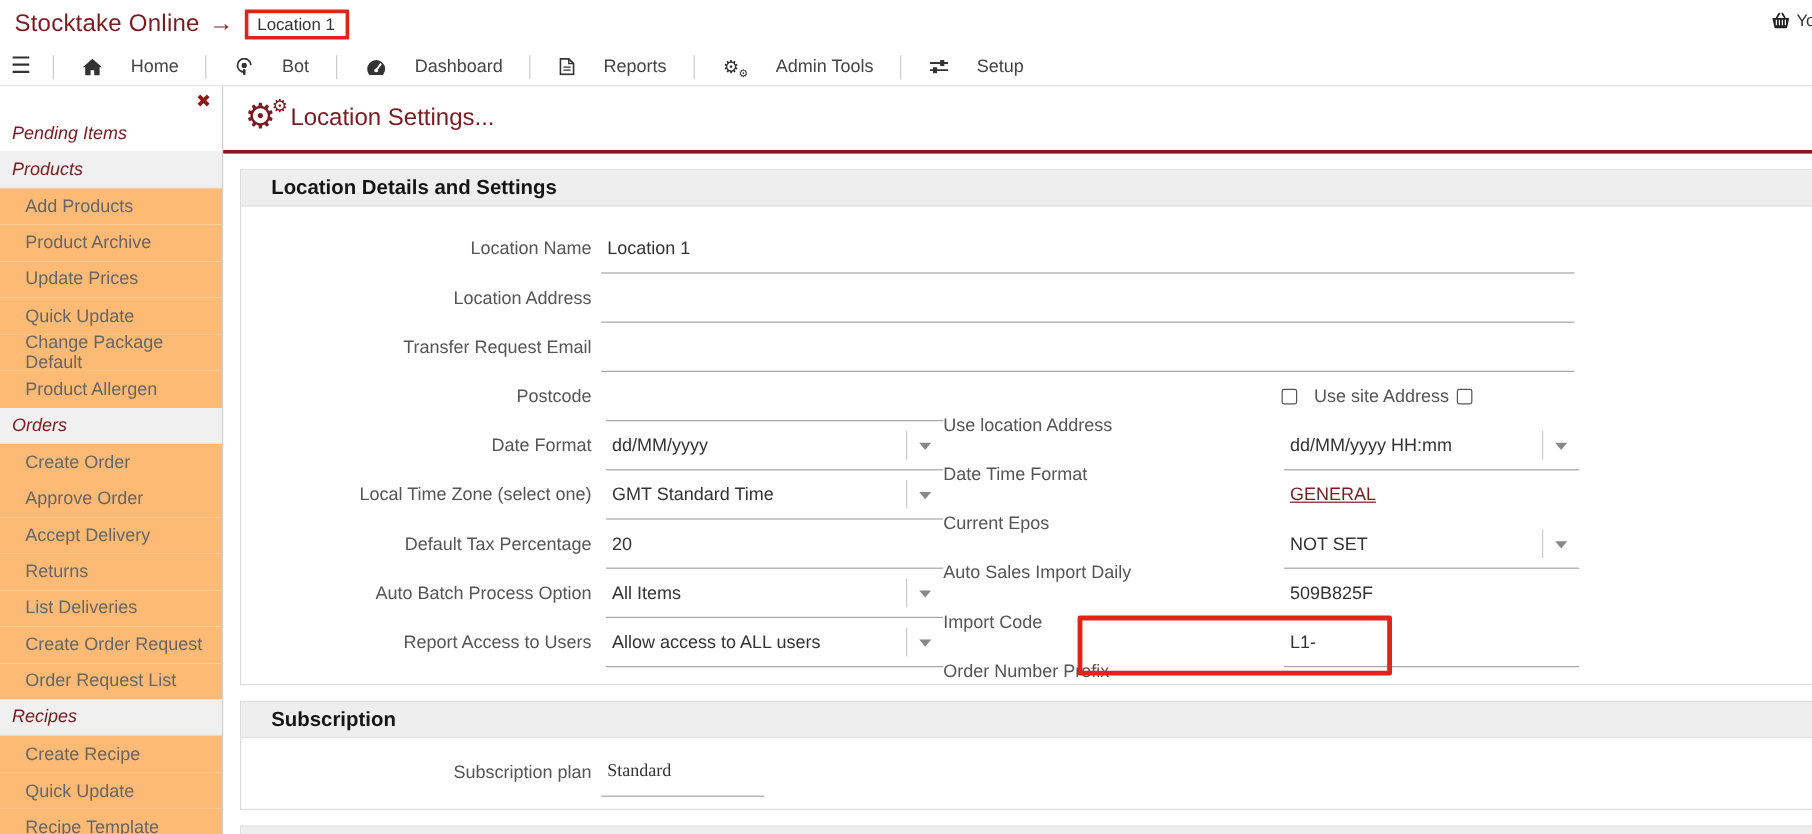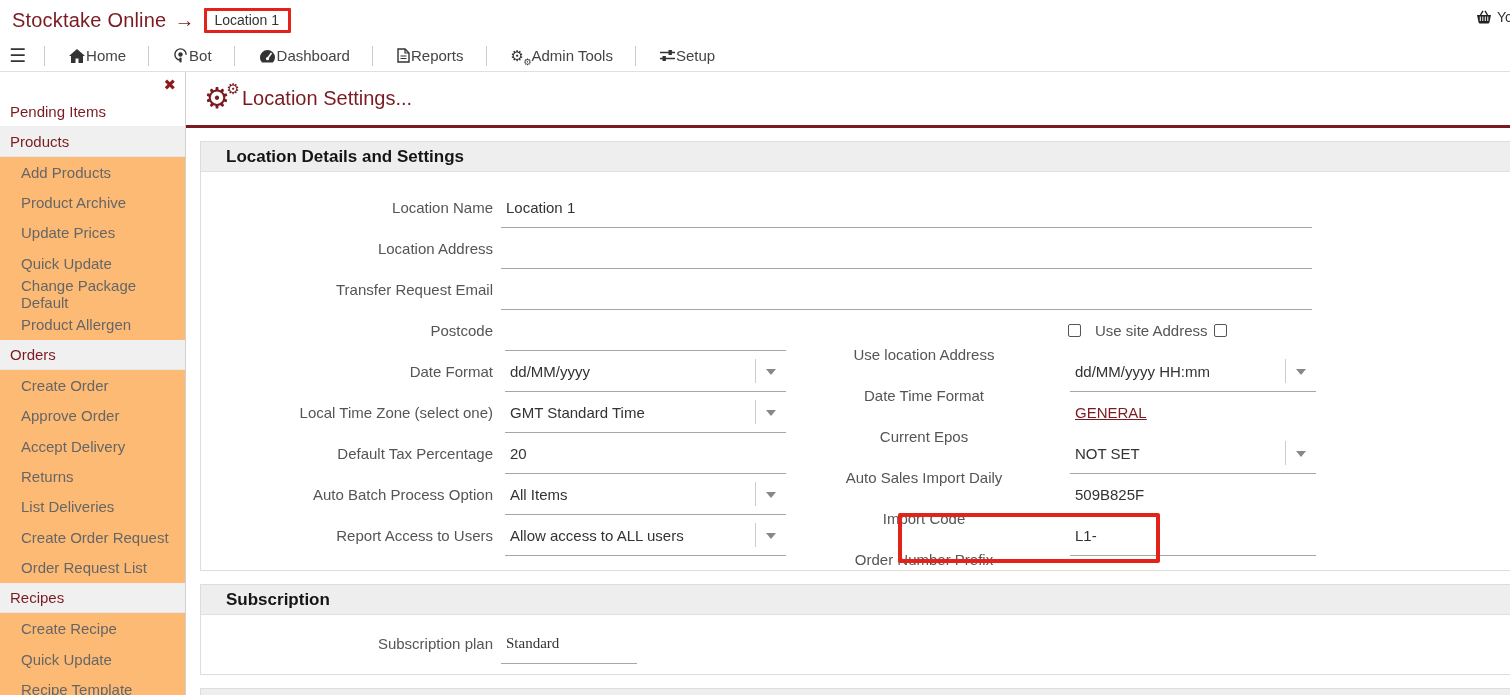--- a/index.html
+++ b/index.html
@@ -10,59 +10,59 @@
   .top-header { height:40px; display:flex; align-items:center; padding-left:12px; position:relative; }
   .brand { color:#7a1b21; font-size:20px; letter-spacing:.2px; }
   .brand-arrow { color:#7a1b21; font-size:20px; font-weight:bold; margin:0 10px 0 8px; }
   .loc-badge { border:3px solid #e2231a; padding:1px 9px 2px 7px; font-size:14px; color:#333; border-radius:1px; }
   .basket-wrap { position:absolute; right:0; top:9px; width:34px; overflow:hidden; display:flex; align-items:center; gap:5px; }
   .basket-wrap svg { flex:0 0 auto; }
   .basket-label { font-size:14px; color:#333; white-space:nowrap; }
 
   
   .nav-bar { height:31px; display:flex; align-items:center; color:#444; font-size:15px; }
-  .nav-item { display:flex; align-items:center; gap:1px; cursor:pointer; white-space:nowrap; }
+  .nav-item { display:flex; align-items:center; gap:24px; cursor:pointer; white-space:nowrap; }
   .nav-sep { width:1px; height:20px; background:#ccc; }
   .nav-icon { display:inline-flex; align-items:center; color:#333; }
   .hamburger { font-size:19px; color:#333; margin-left:9px; }
   .gear-sm { position:relative; font-size:15px; color:#333; width:20px; }
   .gear-sm .g2 { position:absolute; font-size:9px; right:-1px; bottom:-2px; }
   .nav-divider { height:1px; background:#e0e0e0; width:100%; }
 
   
   .content { display:flex; height:623px; }
   .sidebar { width:186px; flex:0 0 186px; border-right:1px solid #d0d0d0; background:#fff; }
   .main { flex:1; position:relative; }
 
   
   .sb-close-row { height:24px; display:flex; justify-content:flex-end; align-items:center; padding-right:9px; }
   .sb-close { color:#8c1a1a; font-size:15px; font-weight:bold; cursor:pointer; line-height:1; }
   .sb-item { height:30.45px; display:flex; align-items:center; font-size:15px; cursor:pointer; }
-  .sb-cat { color:#7a1b21; padding-left:10px; background:#f0f0f0; border-bottom:1px solid #e6e6e6; }
+  .sb-cat { color:#7a1b21; padding-left:10px; background:#f0f0f0; border-bottom:1px solid #e6e6e6;font-style:italic; }
   .sb-cat.nobg { background:#fff; border-bottom:none; }
   .sb-sub { color:#666; padding-left:21px; background:#fdba74; }
 
   
   .main-title-strip { height:53px; display:flex; align-items:center; padding-left:18px; }
   .title-gears { position:relative; color:#7a1b21; font-size:29px; width:38px; line-height:1; }
   .title-gears .g2 { position:absolute; font-size:15px; right:2px; top:-3px; }
   .page-title { color:#7a1b21; font-size:20px; }
   .title-rule { height:3px; background:#7a1b21; }
 
   
   .panel { margin:13px 0 0 14px; border:1px solid #ddd; border-right:none; background:#fff; }
   .panel-head { height:30px; background:#eee; border-bottom:1px solid #e0e0e0; display:flex; align-items:center; padding-left:25px;
     font-size:17px; font-weight:bold; color:#151515; }
   .panel-body { padding:15px 0 14px 0; }
 
   
   .frow { height:41px; display:flex; align-items:center; }
   .lbl { font-size:15px; color:#555; white-space:nowrap; }
   .lbl-l { width:292px; text-align:right; }
-  .lbl-r { width:276px; text-align:center; margin-left:0;margin-top:48px; }
+  .lbl-r { width:276px; text-align:left; margin-left:0;margin-top:48px; }
   .ctl { position:relative; height:41px; display:flex; align-items:center; margin-left:8px; border-bottom:1px solid #a6a6a6; }
   .ctl .val { font-size:15px; color:#333; padding-left:5px; white-space:nowrap; }
   .w-long { width:811px; }
   .w-short { width:281px;margin-left:12px; }
   .w-right { width:246px; }
   .w-sub { width:136px;font-family:Liberation Serif, serif; }
   .sel .sep { position:absolute; right:30px; top:8px; width:1px; height:24px; background:#ccc; }
   .sel .arrow { position:absolute; right:10px; top:18px; width:0; height:0;
     border-left:5px solid transparent; border-right:5px solid transparent; border-top:6px solid #888; }
   .plain-val { font-size:15px; color:#333; margin-left:13px; white-space:nowrap; }

